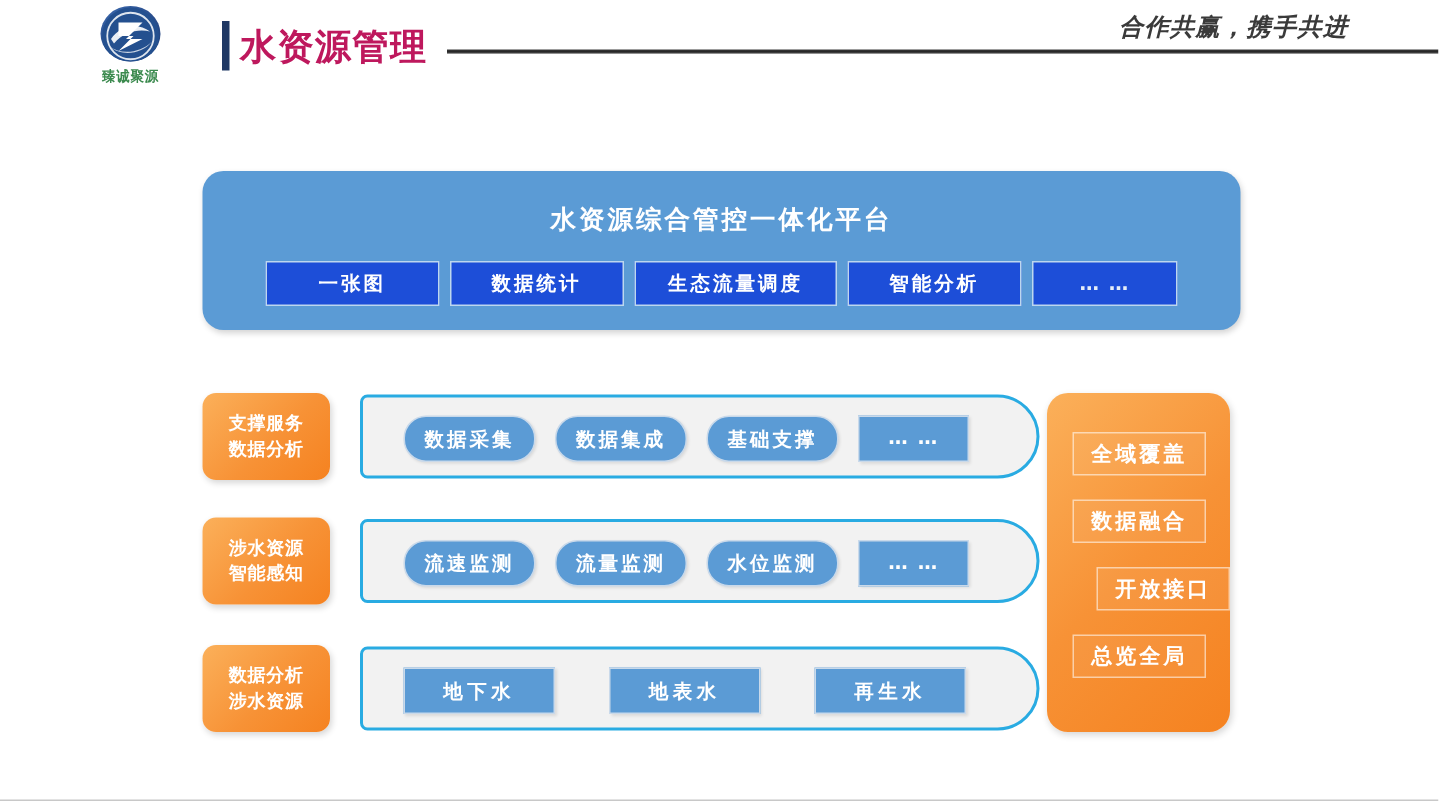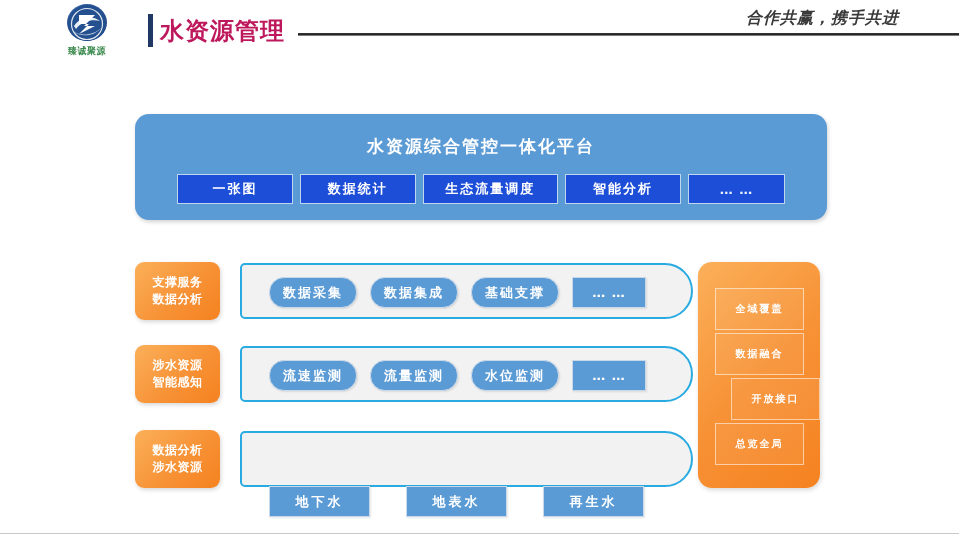--- a/index.html
+++ b/index.html
@@ -195,43 +195,43 @@
     font-size: 13px;
     font-weight: bold;
     letter-spacing: 2px;
     font-family: "DejaVu Sans", "Liberation Sans", sans-serif;
     white-space: nowrap;
     box-shadow: 1px 1px 2px rgba(0,0,0,.10);
   }
   .chip-std { width: 88px; border-radius: 15px; }
   .chip-dots { width: 74px; letter-spacing: 1px; }
   .chip-wide { width: 101px; letter-spacing: 3px; }
-  .layer-chips.wide-set { gap: 36px; margin-top: 41px; }
+  .layer-chips.wide-set { gap: 36px; }
 
   
   .benefits-panel {
     position: absolute;
     left: 698px; top: 262px;
     width: 122px; height: 226px;
     background: linear-gradient(135deg, #fbb05a 0%, #f79236 50%, #f58220 100%);
     border-radius: 14px;
     box-shadow: 1px 2px 5px rgba(0,0,0,.16);
   }
   .benefit-btn {
     position: absolute;
     left: 17px;
-    width: 89px; height: 42px;
+    width: 89px; height: 29px;
     border: 1px solid rgba(255,255,255,.55);
     box-sizing: border-box;
     background: rgba(255,255,255,.06);
     display: flex;
     align-items: center;
     justify-content: center;
     color: #ffffff;
-    font-size: 10px;
+    font-size: 14px;
     font-weight: bold;
     letter-spacing: 2px;
     font-family: "DejaVu Sans", "Liberation Sans", sans-serif;
     white-space: nowrap;
   }
   .bn-0 { top: 26px; }
   .bn-1 { top: 71px; }
   .bn-2 { top: 116px; margin-left: 16px; }
   .bn-3 { top: 161px; }
 

